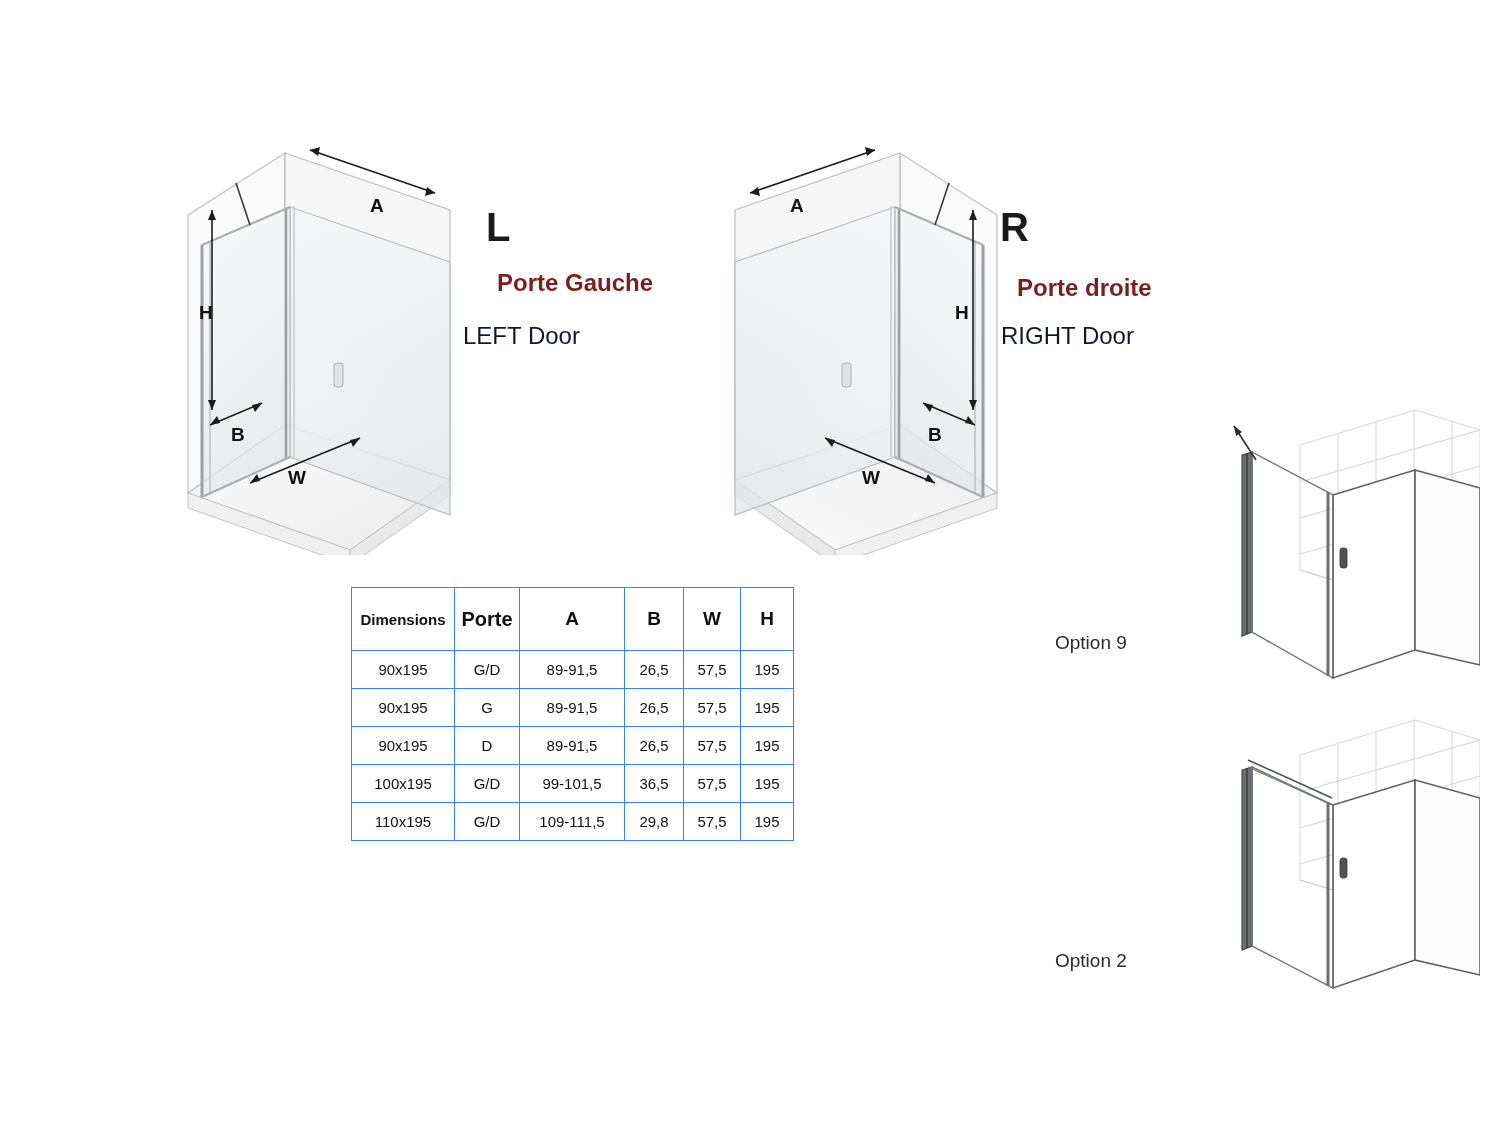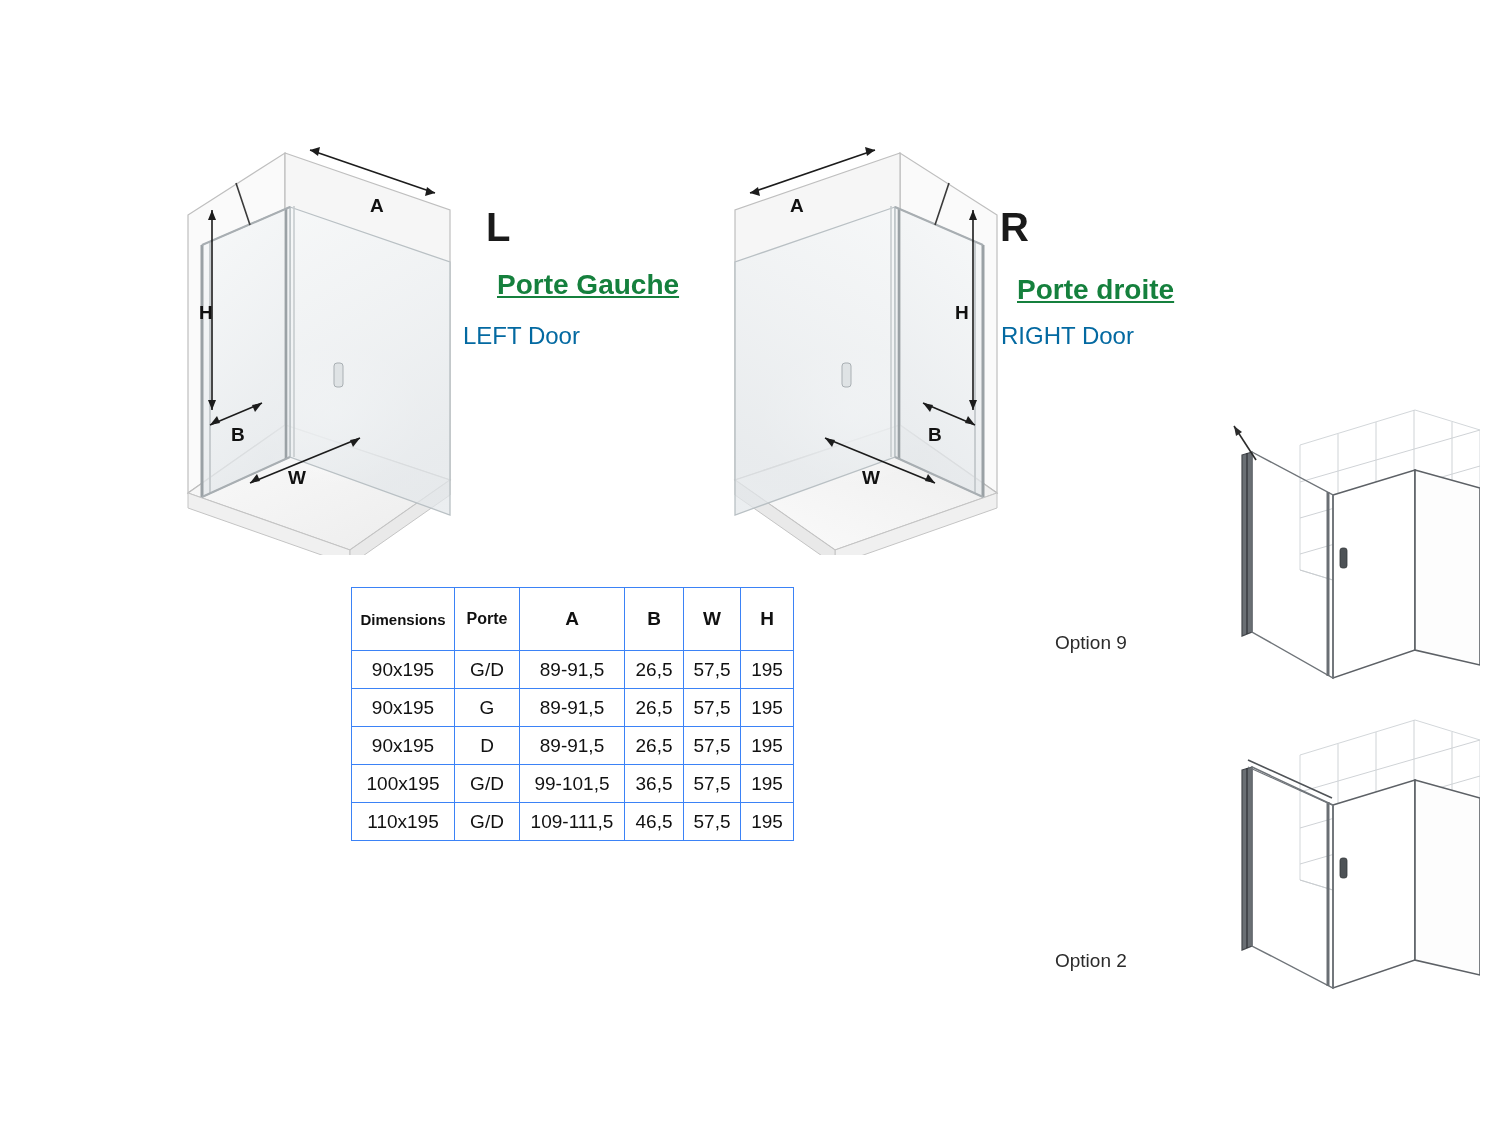--- a/index.html
+++ b/index.html
@@ -23,31 +23,30 @@
   
   .big-letter {
     position: absolute;
     font-size: 40px;
     font-weight: 700;
     color: #1a1a1a;
     line-height: 1;
   }
   .fr-label {
     position: absolute;
-    font-size: 28px;
+    font-size: 24px;
     font-weight: 700;
-    color: #15803d;
+    color: #7f1d1d;
     line-height: 1;
     white-space: nowrap;
-    text-decoration: underline;
   }
   .en-label {
     position: absolute;
     font-size: 24px;
-    color: #0369a1;
+    color: #0f172a;
     line-height: 1;
     white-space: nowrap;
   }
   .option-label {
     position: absolute;
     font-size: 19px;
     color: #2b2b2b;
     white-space: nowrap;
   }
 
@@ -74,24 +73,24 @@
     font-weight: 400;
     color: #111;
     padding: 0;
   }
   .spec-table thead th {
     height: 62px;
     font-weight: 700;
   }
   .spec-table tbody td {
     height: 37px;
-    font-size: 19px;
+    font-size: 15px;
   }
   .th-dim { width: 102px; font-size: 15px; }
-  .th-porte { width: 64px; font-size: 16px; }
+  .th-porte { width: 64px; font-size: 20px; }
   .th-a { width: 104px; font-size: 19px; }
   .th-b { width: 58px; font-size: 19px; }
   .th-w { width: 56px; font-size: 19px; }
   .th-h { width: 52px; font-size: 19px; }
   .cell-porte { font-size: 15px; }
 
   
   .svg-abs { position: absolute; }
 </style>
 </head>
@@ -270,21 +269,21 @@
         <td class="cell-porte">G/D</td>
         <td>99-101,5</td>
         <td>36,5</td>
         <td>57,5</td>
         <td>195</td>
       </tr>
       <tr>
         <td>110x195</td>
         <td class="cell-porte">G/D</td>
         <td>109-111,5</td>
-        <td>46,5</td>
+        <td>29,8</td>
         <td>57,5</td>
         <td>195</td>
       </tr>
     </tbody>
   </table>
 
   <svg class="svg-abs" style="left:1190px; top:400px;" width="290" height="290" viewBox="0 0 290 290">
 
     <g stroke="#cfd3d6" stroke-width="1" fill="none">
       <path d="M110,45 L225,10 L290,30 L290,175 L225,205 L110,170 Z" stroke="#d3d7da"></path>

